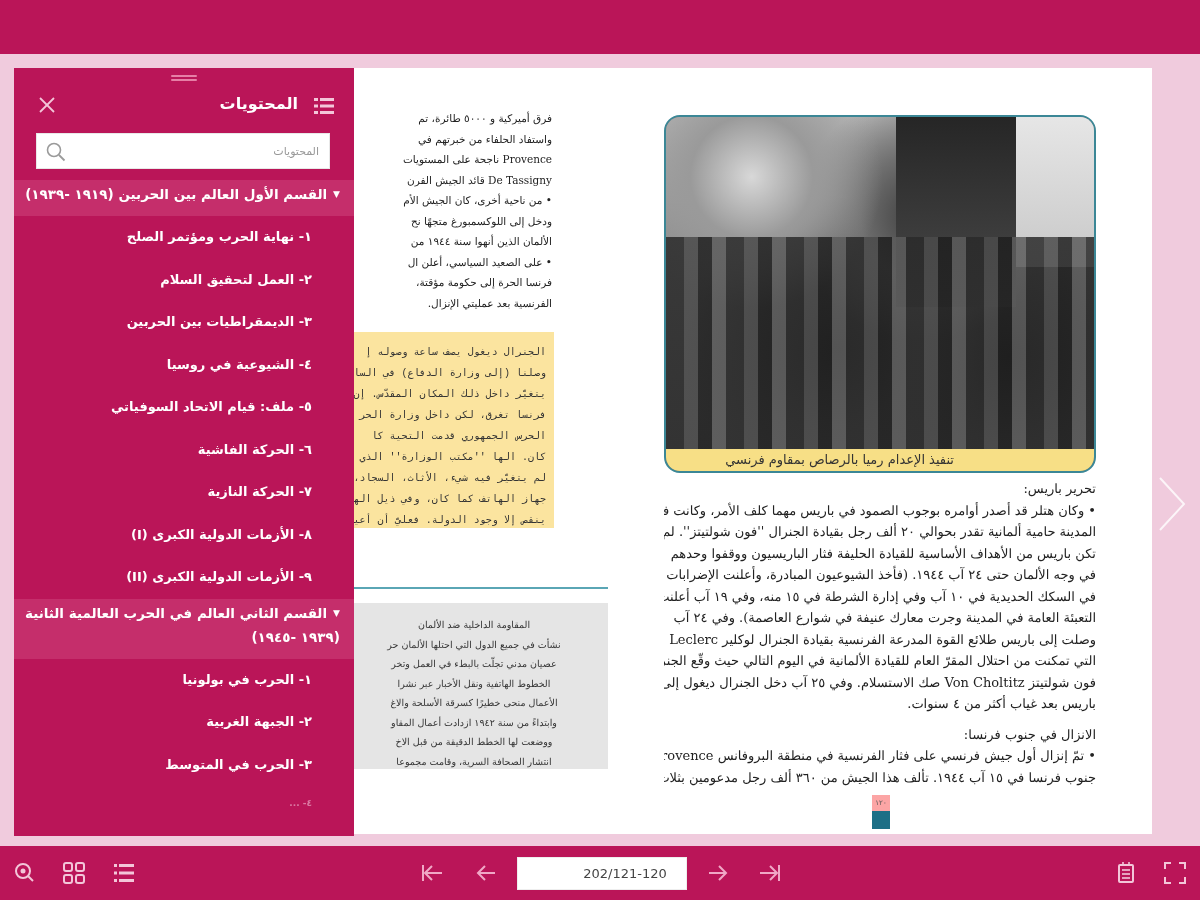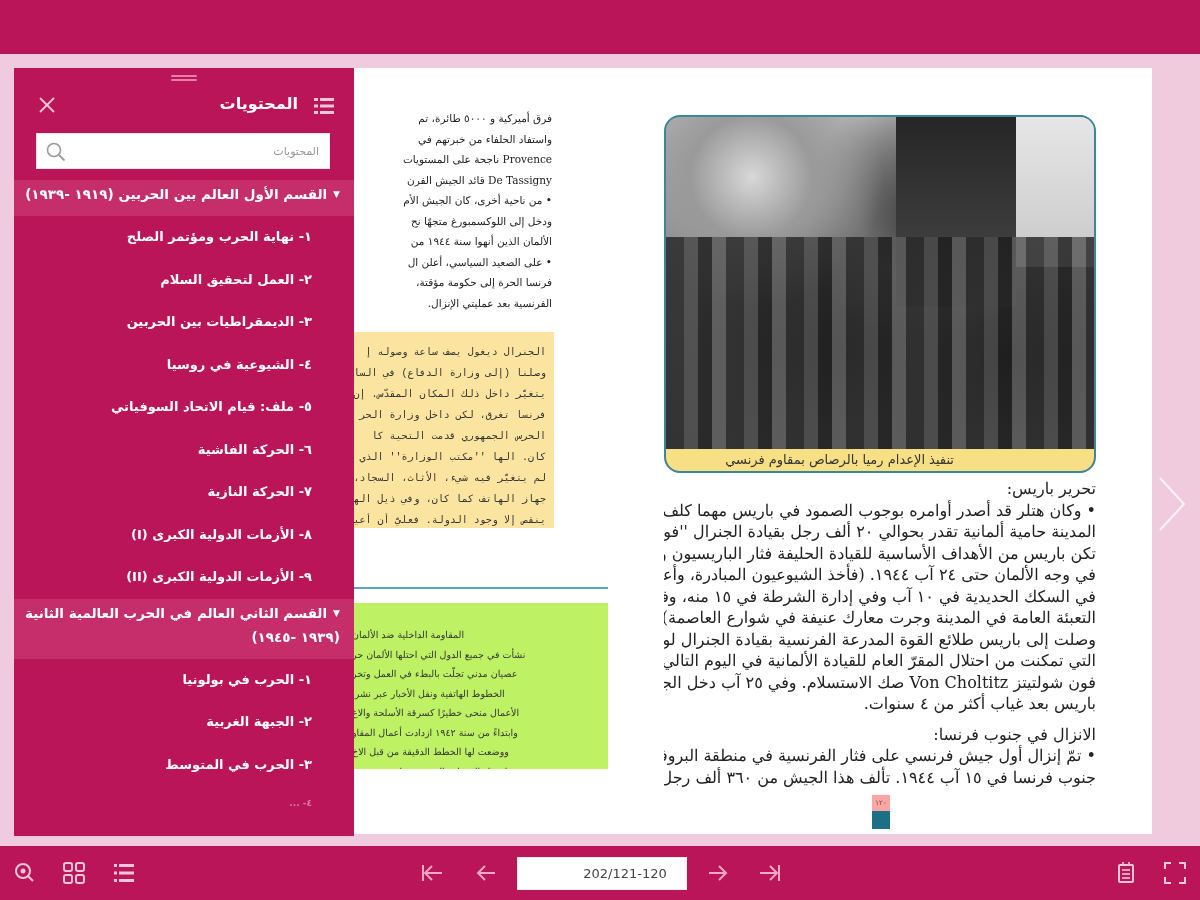--- a/index.html
+++ b/index.html
@@ -16,43 +16,43 @@
   .lp-text { position: absolute; left: 330px; top: 40px; width: 200px; direction: rtl; text-align: right;
              font-family: "DejaVu Serif", serif; font-size: 10.5px; line-height: 20.5px; color: #222; white-space: nowrap; overflow: hidden; }
   .lp-text p { overflow: hidden; }
   .bullet::before { content: "• "; }
 
   .yellow-box { position: absolute; left: 330px; top: 264px; width: 202px; height: 196px; background: #fbe49f;
                 direction: rtl; text-align: right; font-family: Liberation Mono, monospace; font-size: 10px; line-height: 21px; color: #333;
                 padding: 10px 8px 0 0; overflow: hidden; white-space: nowrap; }
 
   .teal-line { position: absolute; left: 330px; top: 519px; width: 256px; height: 2px; background: #5aa6b5; }
-  .blue-box { position: absolute; left: 330px; top: 535px; width: 256px; height: 166px; background: #bef264;
-              direction: rtl; text-align: left; font-family: "DejaVu Serif", serif; font-size: 9.5px; line-height: 19.5px; color: #333;
-              padding: 22px 12px 0 0; overflow: hidden; white-space: nowrap; }
+  .blue-box { position: absolute; left: 330px; top: 535px; width: 256px; height: 166px; background: #e5e5e5;
+              direction: rtl; text-align: center; font-family: "DejaVu Serif", serif; font-size: 9.5px; line-height: 19.5px; color: #333;
+              padding: 12px 12px 0 0; overflow: hidden; white-space: nowrap; }
 
   
   .photo-frame { position: absolute; left: 642px; top: 47px; width: 432px; height: 358px; border: 2px solid #3b8796; border-radius: 16px;
                  overflow: hidden; background: #555; }
   .photo { position: absolute; left: 0; top: 0; width: 100%; height: 332px;
            background:
              radial-gradient(circle at 20% 18%, #d8d8d8 0, #9a9a9a 14%, transparent 30%),
              radial-gradient(circle at 60% 30%, #3a3a3a 0, #6e6e6e 18%, transparent 36%),
              radial-gradient(circle at 40% 70%, #2a2a2a 0, #505050 22%, transparent 44%),
              radial-gradient(circle at 80% 72%, #1e1e1e 0, #4a4a4a 20%, transparent 40%),
              linear-gradient(180deg, #b8b8b8 0%, #8a8a8a 40%, #666 100%); }
   .photo .wall { position: absolute; right: 0; top: 0; width: 78px; height: 150px; background: linear-gradient(180deg,#e6e6e6,#c8c8c8); }
   .photo .dark-wall { position: absolute; right: 78px; top: 0; width: 120px; height: 190px; background: linear-gradient(180deg,#262626,#4a4a4a); }
   .photo .soldiers { position: absolute; left: 0; top: 120px; width: 100%; height: 212px;
                      background: repeating-linear-gradient(90deg, #2a2a2a 0 18px, #4b4b4b 18px 32px, #1f1f1f 32px 46px, #5c5c5c 46px 60px); opacity: .85; }
   .photo-caption { position: absolute; left: 0; bottom: 0; width: 100%; height: 22px; background: #f7df86;
                    direction: rtl; text-align: right; font-size: 13px; line-height: 22px; color: #333; padding-right: 140px; white-space: nowrap; }
 
   .rp-text { position: absolute; left: 642px; top: 410px; width: 432px; direction: rtl; text-align: right;
-             font-family: "DejaVu Serif", serif; font-size: 16px; line-height: 21.5px; color: #222; white-space: nowrap; overflow: hidden; }
+             font-family: "DejaVu Serif", serif; font-size: 13px; line-height: 21.5px; color: #222; white-space: nowrap; overflow: hidden; }
   .rp-text .heading { font-weight: normal; }
   .rp-text .gap { height: 9px; }
 
   .page-number { position: absolute; left: 850px; top: 727px; width: 18px; height: 16px; background: #fca5a5;
                  font-size: 7px; text-align: center; line-height: 16px; color: #555; }
   .page-tab { position: absolute; left: 850px; top: 743px; width: 18px; height: 18px; background: #1d6f86; }
 
   .next-page-arrow { position: absolute; left: 1148px; top: 420px; width: 32px; height: 60px; cursor: pointer; }
   .next-page-arrow svg { width: 100%; height: 100%; }
   .tiny-mark { position: absolute; left: 1158px; top: 798px; font-size: 9px; color: #e4b7cb; }

